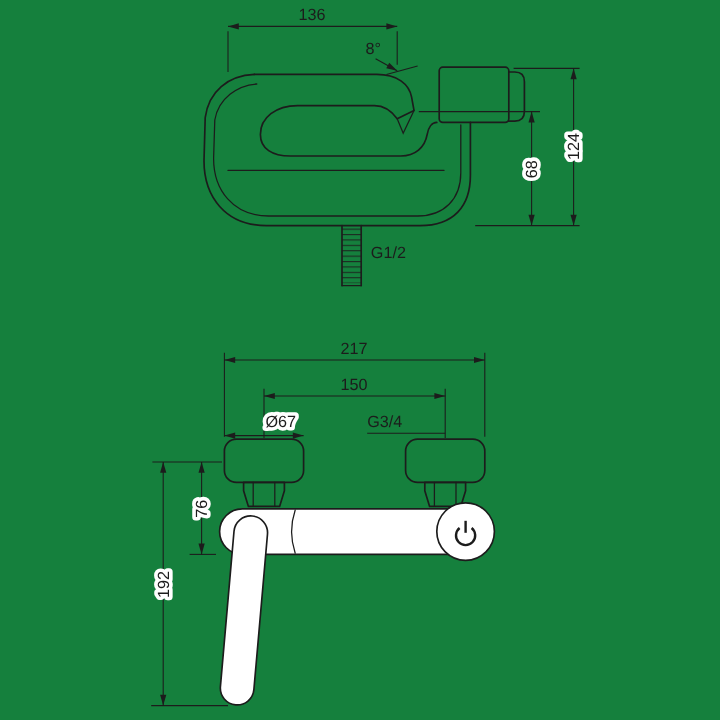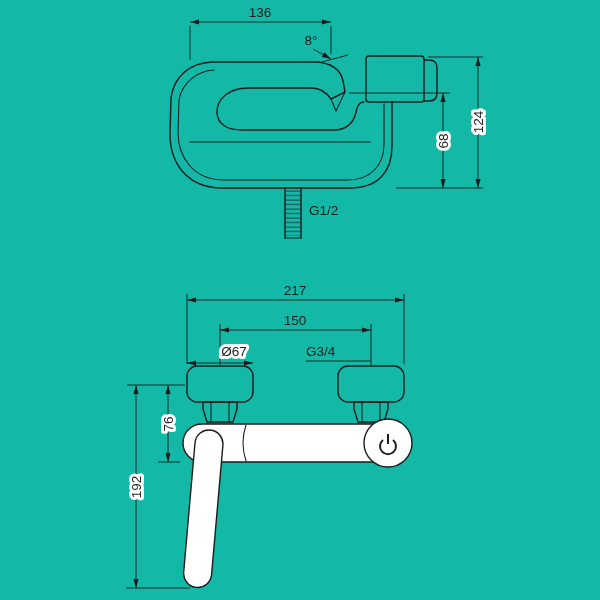--- a/index.html
+++ b/index.html
@@ -1,18 +1,18 @@
 <!DOCTYPE html>
 <html><head>
 <meta charset="utf-8">
 <style>
   html, body { margin: 0; padding: 0; background: #ffffff; }
   .canvas {
     width: 600px; height: 600px; position: relative;
-    background: #14b8a6; overflow: hidden;
+    background: #15803d; overflow: hidden;
     font-family: "Liberation Sans", sans-serif;
   }
   svg { display: block; }
   .obj      { fill: none; stroke-width: 1.4; stroke-linecap: round; stroke-linejoin: round; }
   .obj-thin { fill: none; stroke-width: 1.05; stroke-linecap: round; }
   .wfill    { fill: #ffffff; stroke-width: 1.4; }
   .dim      { fill: none; stroke-width: 0.9; }
   .ext      { fill: none; stroke-width: 0.9; }
   .dim-text { font-family: "Liberation Sans", sans-serif; font-size: 13.5px;
               fill: currentColor; stroke: none; }

